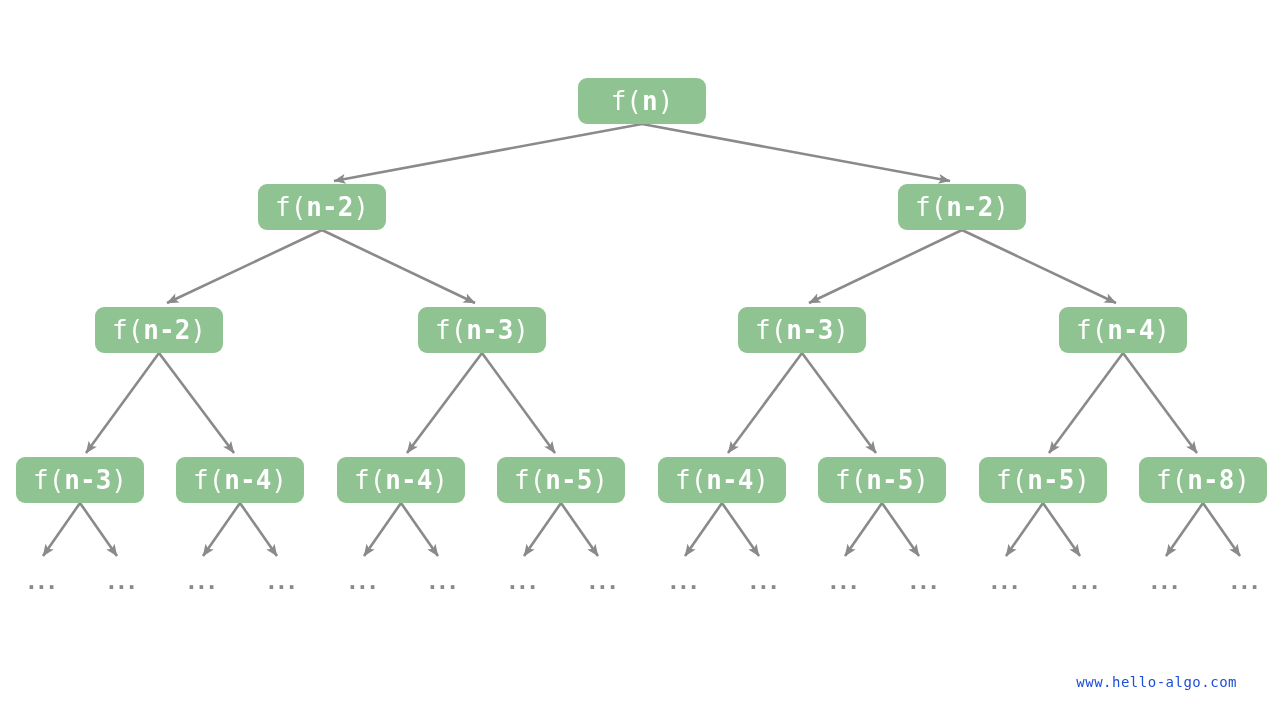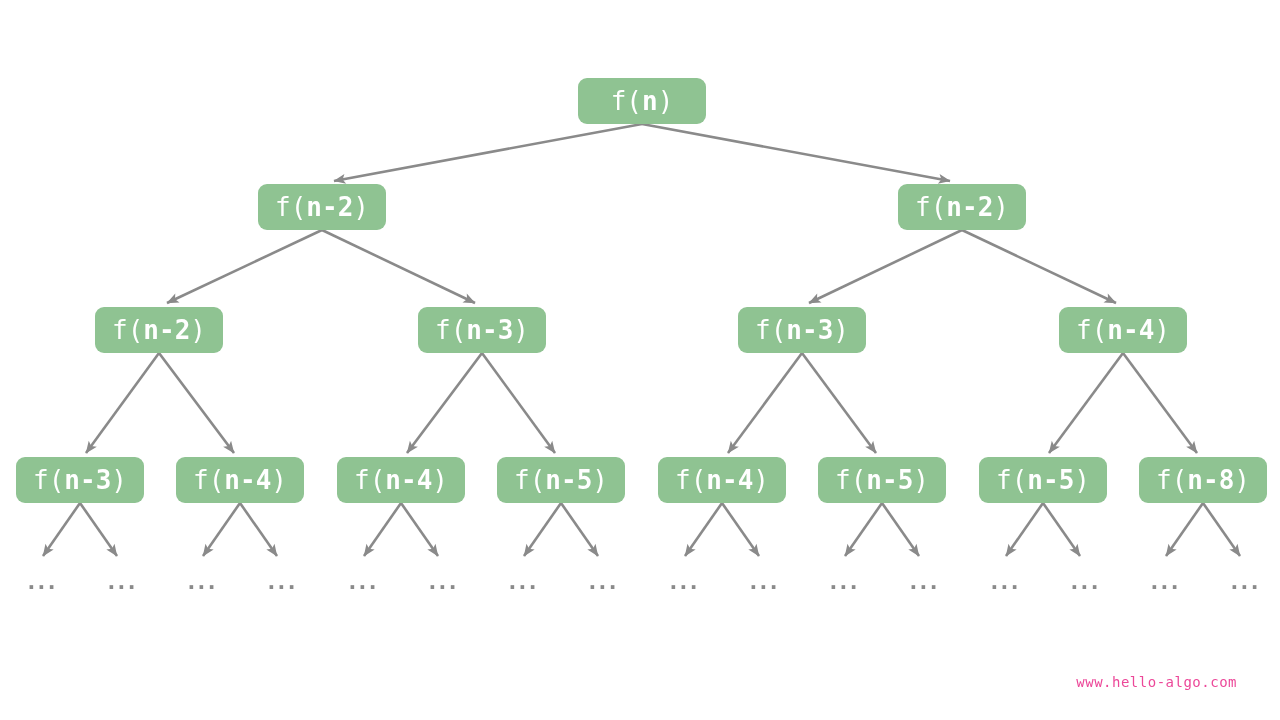--- a/index.html
+++ b/index.html
@@ -53,21 +53,21 @@
     font-size: 22px;
     font-weight: 700;
     letter-spacing: -3px;
     line-height: 24px;
     user-select: none;
   }
   .watermark {
     position: absolute;
     right: 43px;
     top: 674px;
-    color: #ec4899;
+    color: #1d4ed8;
     font-size: 14px;
     letter-spacing: 0.5px;
     user-select: none;
   }
 </style>
 </head>
 <body>
 
 <div class="canvas">
 

